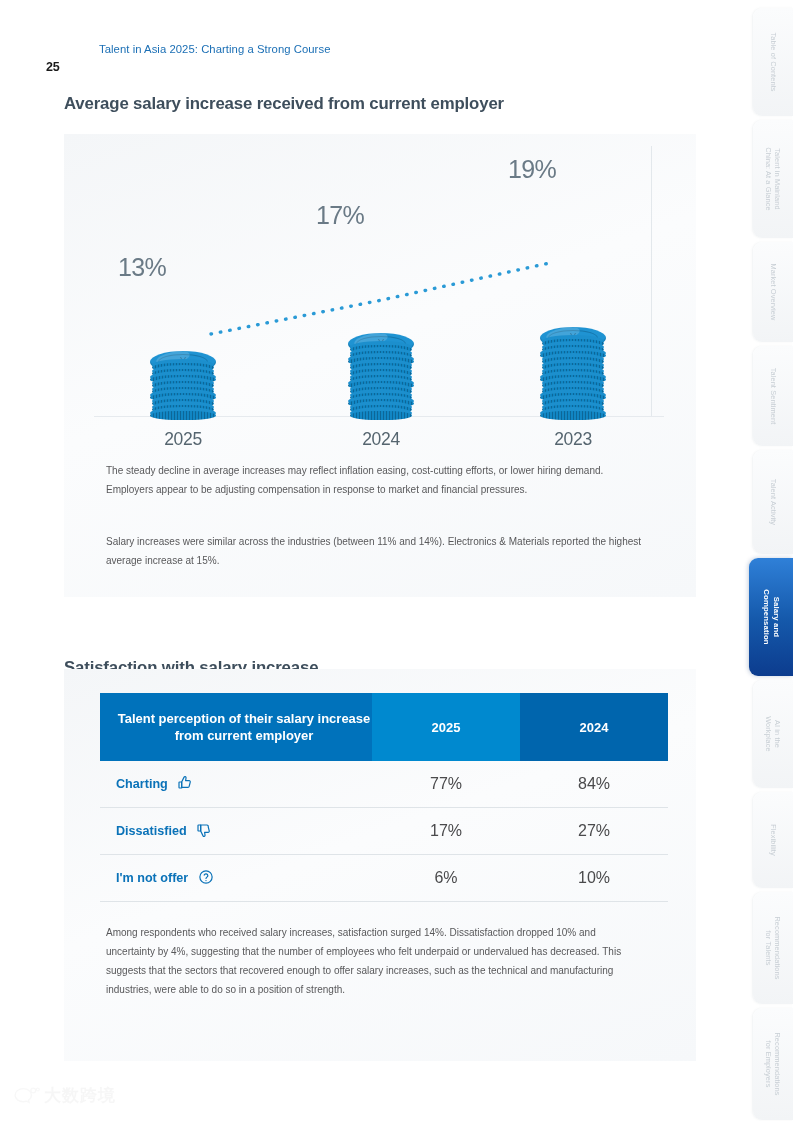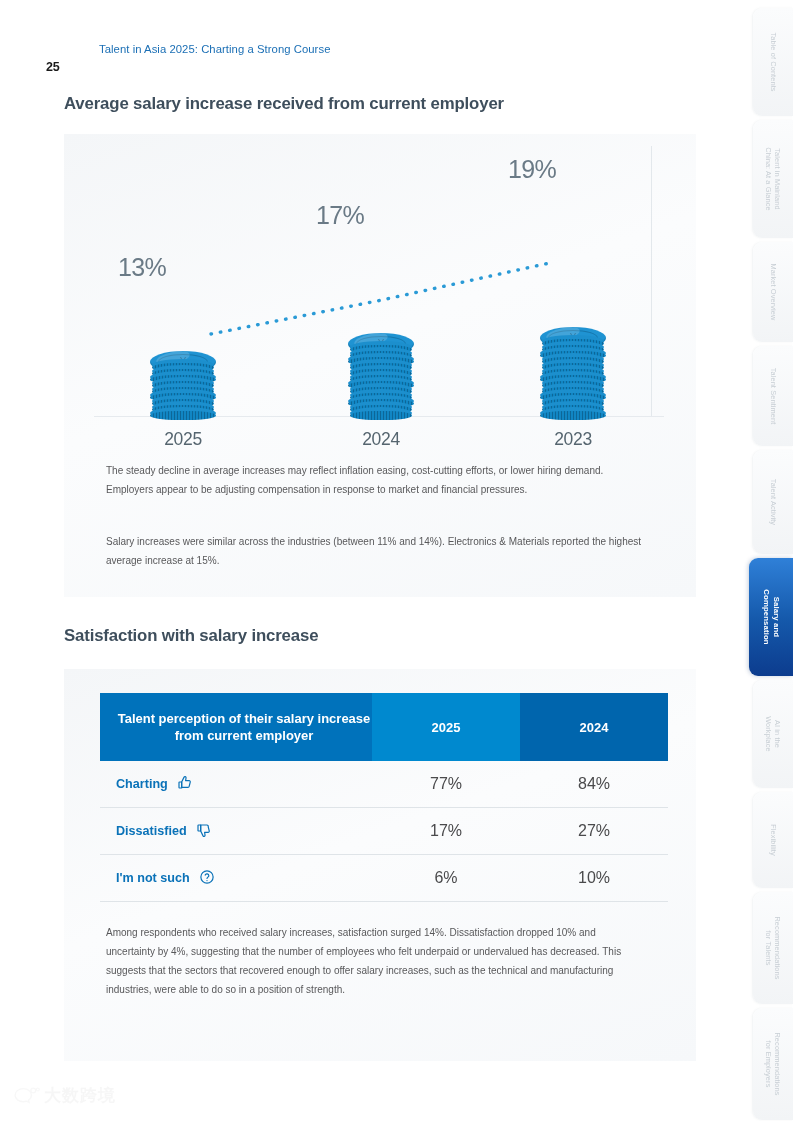--- a/index.html
+++ b/index.html
@@ -53,21 +53,21 @@
   .section-title {
     position: absolute;
     left: 64px;
     font-size: 16.8px;
     font-weight: bold;
     color: #3e4e5c;
     letter-spacing: -0.15px;
     white-space: nowrap;
   }
   #title-salary { top: 94px; }
-  #title-satisfaction { top: 626px; }
+  #title-satisfaction { top: 658px; }
 
   
   .panel {
     position: absolute;
     left: 64px;
     width: 632px;
     background: linear-gradient(160deg, #f4f6f8 0%, #fbfcfd 45%, #f6f8fa 100%);
   }
   #panel-chart { top: 134px; height: 463px; }
   #panel-table { top: 669px; height: 392px; }
@@ -574,21 +574,21 @@
                 <path d="M7 13.5v-9h-3.2a0.8 0.8 0 0 0-0.8 0.8v7.4a0.8 0.8 0 0 0 0.8 0.8z"></path>
                 <path d="M7 13.5l3.6 7.3a1.6 1.6 0 0 0 3-0.9l-0.7-4.2h5.2a1.8 1.8 0 0 0 1.75-2.25l-1.5-6.3A2 2 0 0 0 16.4 4.5H7z"></path>
               </svg>
             </span>
           </td>
           <td class="td-val">17%</td>
           <td class="td-val">27%</td>
         </tr>
         <tr>
           <td class="td-label">
-            <span>I'm not such</span>
+            <span>I'm not offer</span>
             <span class="ic">
               <svg width="16" height="16" viewBox="0 0 24 24" fill="none" stroke="#0a72b8" stroke-width="1.8" stroke-linecap="round">
                 <circle cx="12" cy="12" r="9.2"></circle>
                 <path d="M9.3 9.1a2.8 2.8 0 0 1 5.45 0.9c0 1.9-2.75 2.4-2.75 4.2"></path>
                 <circle cx="12" cy="17.3" r="0.95" fill="#0a72b8" stroke="none"></circle>
               </svg>
             </span>
           </td>
           <td class="td-val">6%</td>
           <td class="td-val">10%</td>

